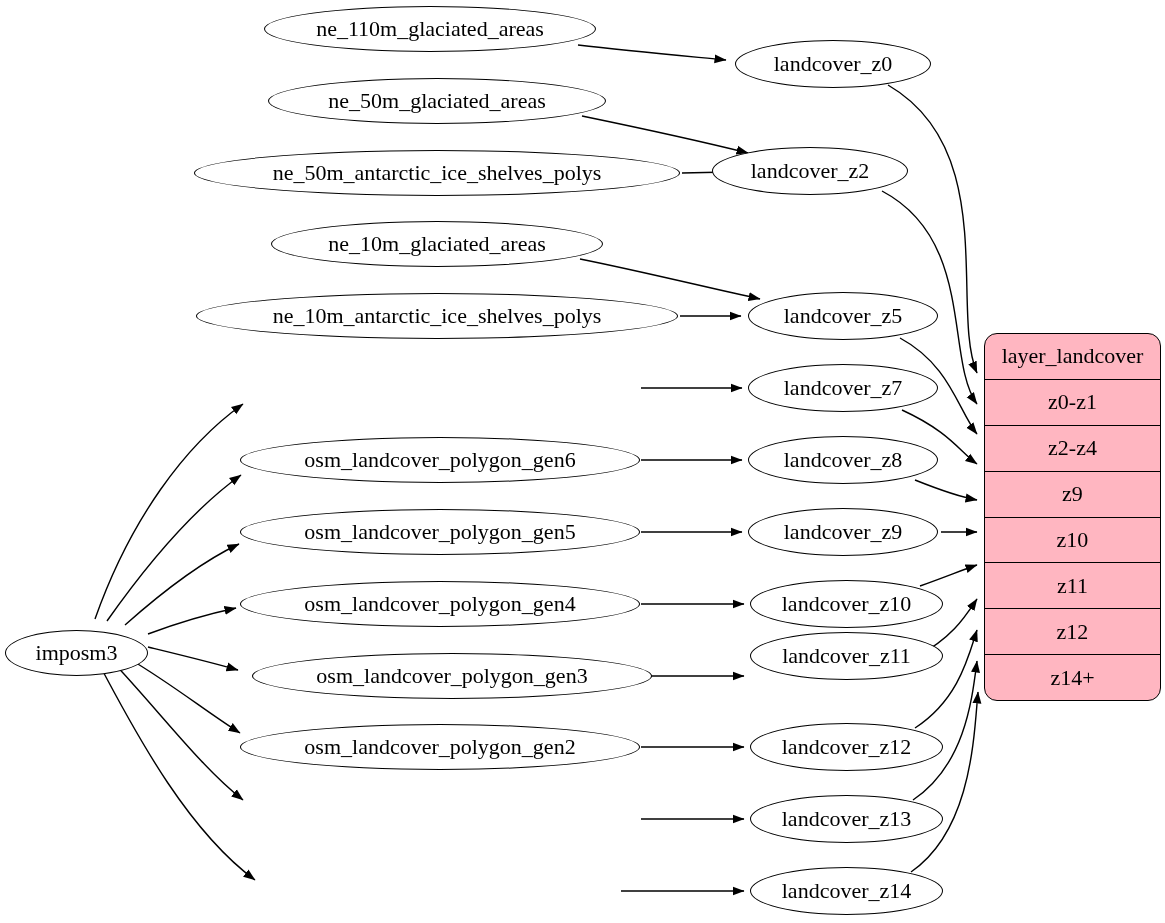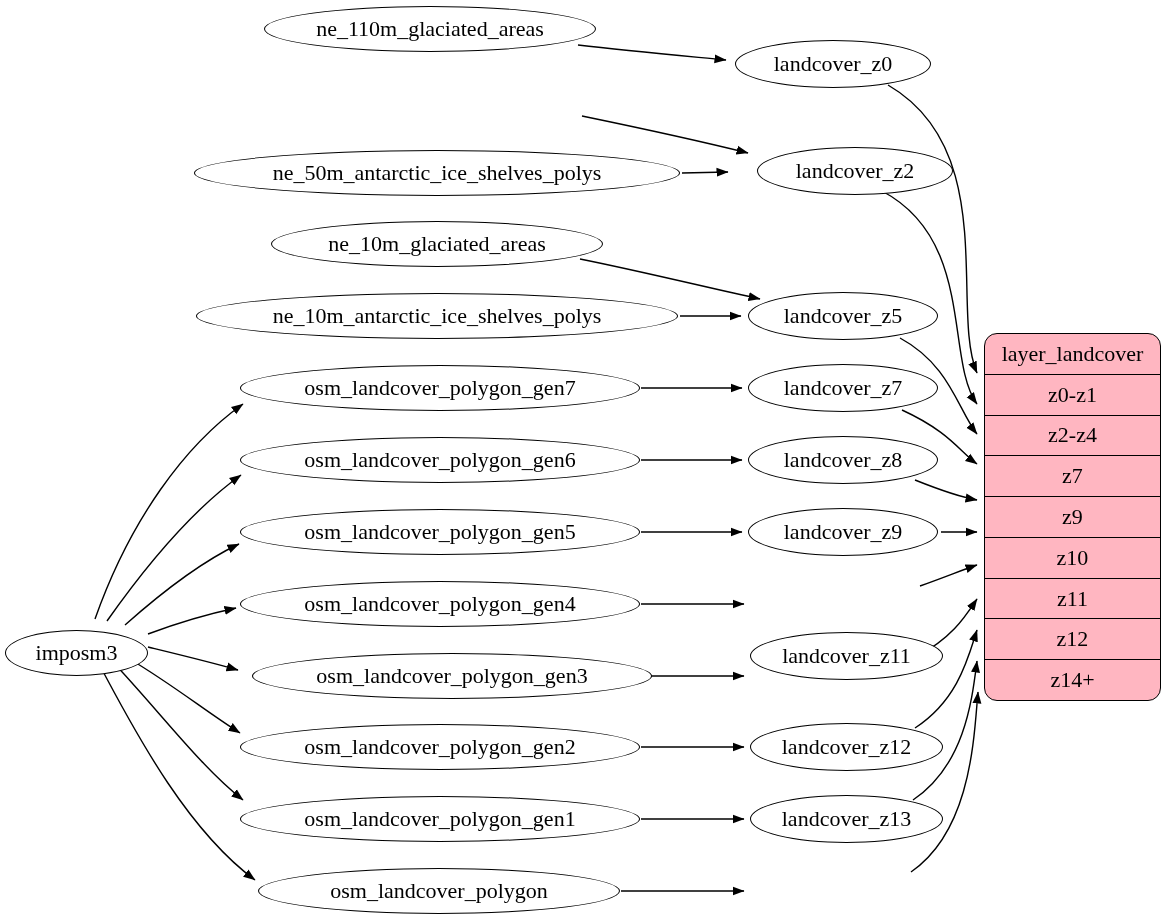--- a/index.html
+++ b/index.html
@@ -101,47 +101,46 @@
     <path class="edge" d="M 920,586 C 948,576 962,570 977,565" marker-end="url(#arrow)" style="stroke: rgb(0, 0, 0);"></path>
     <path class="edge" d="M 916,657 C 952,638 965,617 977,599" marker-end="url(#arrow)" style="stroke: rgb(0, 0, 0);"></path>
     <path class="edge" d="M 915,728 C 958,700 968,658 977,630" marker-end="url(#arrow)" style="stroke: rgb(0, 0, 0);"></path>
     <path class="edge" d="M 913,800 C 965,765 972,700 977,661" marker-end="url(#arrow)" style="stroke: rgb(0, 0, 0);"></path>
     <path class="edge" d="M 911,872 C 972,830 974,735 978,692" marker-end="url(#arrow)" style="stroke: rgb(0, 0, 0);"></path>
   </svg>
 
   <div class="ellipse" style="left:5px; top:630px; width:143px; height:46px">imposm3</div>
 
   <div class="ellipse" style="left:264px; top:6px; width:332px; height:46px">ne_110m_glaciated_areas</div>
+  <div class="ellipse" style="left:268px; top:78px; width:338px; height:46px">ne_50m_glaciated_areas</div>
   <div class="ellipse" style="left:194px; top:150px; width:486px; height:46px">ne_50m_antarctic_ice_shelves_polys</div>
   <div class="ellipse" style="left:271px; top:221px; width:332px; height:46px">ne_10m_glaciated_areas</div>
   <div class="ellipse" style="left:196px; top:293px; width:482px; height:46px">ne_10m_antarctic_ice_shelves_polys</div>
-  <div class="ellipse" style="left:240px; top:365px; width:400px; height:46px">osm_landcover_polygon_gen7</div>
   <div class="ellipse" style="left:240px; top:437px; width:400px; height:46px">osm_landcover_polygon_gen6</div>
   <div class="ellipse" style="left:240px; top:509px; width:400px; height:46px">osm_landcover_polygon_gen5</div>
   <div class="ellipse" style="left:240px; top:581px; width:400px; height:46px">osm_landcover_polygon_gen4</div>
   <div class="ellipse" style="left:252px; top:653px; width:400px; height:46px">osm_landcover_polygon_gen3</div>
   <div class="ellipse" style="left:240px; top:724px; width:400px; height:46px">osm_landcover_polygon_gen2</div>
-  <div class="ellipse" style="left:240px; top:796px; width:400px; height:46px">osm_landcover_polygon_gen1</div>
-  <div class="ellipse" style="left:258px; top:868px; width:362px; height:46px">osm_landcover_polygon</div>
 
   <div class="ellipse" style="left:735px; top:40px; width:196px; height:48px">landcover_z0</div>
-  <div class="ellipse" style="left:757px; top:147px; width:196px; height:48px">landcover_z2</div>
+  <div class="ellipse" style="left:712px; top:147px; width:196px; height:48px">landcover_z2</div>
   <div class="ellipse" style="left:748px; top:292px; width:190px; height:48px">landcover_z5</div>
   <div class="ellipse" style="left:748px; top:364px; width:190px; height:48px">landcover_z7</div>
   <div class="ellipse" style="left:748px; top:436px; width:190px; height:48px">landcover_z8</div>
   <div class="ellipse" style="left:748px; top:508px; width:190px; height:48px">landcover_z9</div>
+  <div class="ellipse" style="left:750px; top:580px; width:193px; height:48px">landcover_z10</div>
   <div class="ellipse" style="left:750px; top:632px; width:193px; height:48px">landcover_z11</div>
   <div class="ellipse" style="left:750px; top:723px; width:193px; height:48px">landcover_z12</div>
   <div class="ellipse" style="left:750px; top:795px; width:193px; height:48px">landcover_z13</div>
+  <div class="ellipse" style="left:750px; top:867px; width:193px; height:48px">landcover_z14</div>
 
   <div class="record" style="background: rgb(255, 182, 193);">
     <div class="record-row">layer_landcover</div>
     <div class="record-row">z0-z1</div>
     <div class="record-row">z2-z4</div>
-    <div class="record-row">z7</div>
     <div class="record-row">z9</div>
     <div class="record-row">z10</div>
     <div class="record-row">z11</div>
     <div class="record-row">z12</div>
     <div class="record-row">z14+</div>
   </div>
 
 </div>
 
 </body></html>

